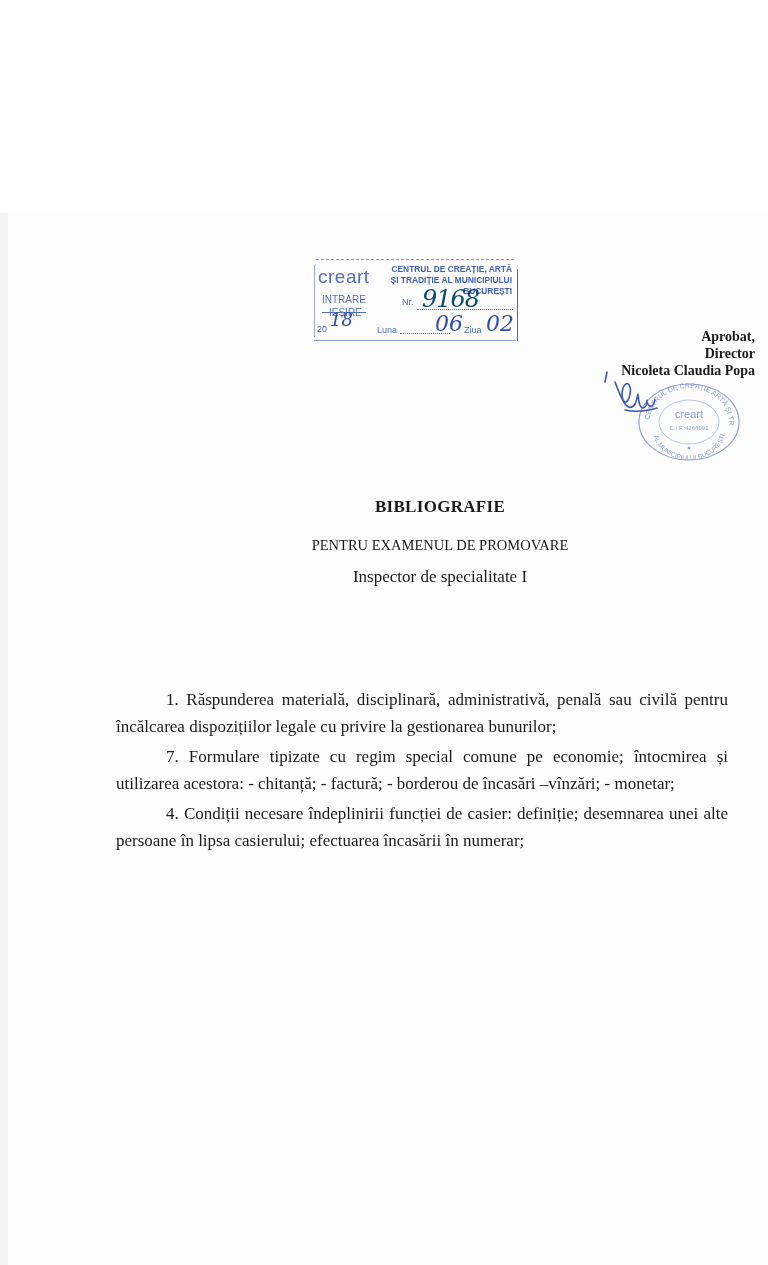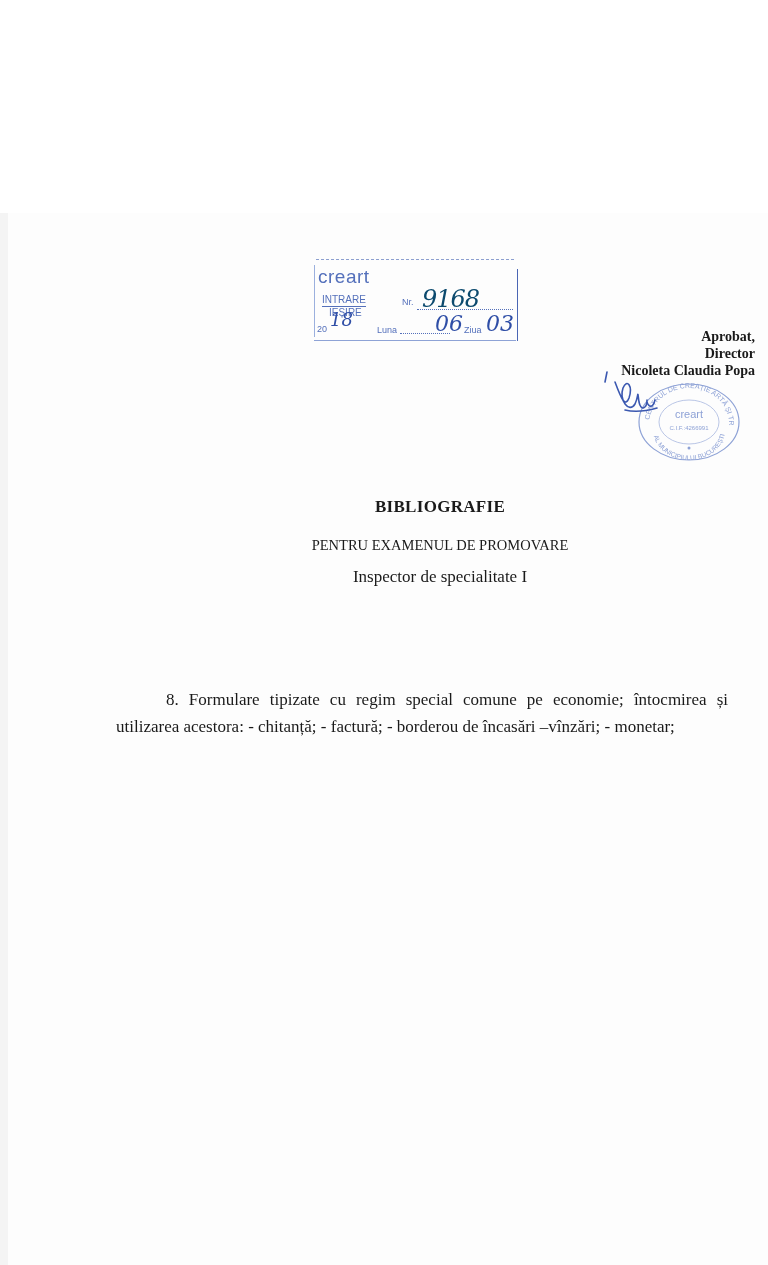--- a/index.html
+++ b/index.html
@@ -62,21 +62,21 @@
       font-size: 8.4px; font-weight: bold;
       line-height: 11px;
       text-align: right;
       width: 130px;
       color: #4361b3;
     }
     .reg-intrare {
       position: absolute; left: 10px; top: 35px;
       font-size: 10px; color: #5470bb;
       border-bottom: 1px solid #5470bb;
-      padding-bottom: 1px;
+      padding-bottom: 7px;
     }
     .reg-iesire {
       position: absolute; left: 17px; top: 48px;
       font-size: 10px; color: #5470bb;
     }
     .reg-nr-label {
       position: absolute; left: 90px; top: 38px;
       font-size: 9px; color: #5470bb;
     }
     .reg-nr-value {
@@ -193,32 +193,37 @@
 
 <div class="page-shade"></div>
 <div class="left-edge"></div>
 
 <div class="reg-stamp">
   <div class="border-top"></div>
   <div class="border-right"></div>
   <div class="border-left"></div>
   <div class="border-bottom"></div>
   <div class="reg-logo">creart</div>
+  <div class="reg-inst">
+    <div>CENTRUL DE CREAȚIE, ARTĂ</div>
+    <div>ȘI TRADIȚIE AL MUNICIPIULUI</div>
+    <div>BUCUREȘTI</div>
+  </div>
   <div class="reg-intrare">INTRARE</div>
   <div class="reg-iesire">IEȘIRE</div>
   <div class="reg-nr-label">Nr.</div>
   <div class="reg-dots1"></div>
   <div class="reg-nr-value">9168</div>
   <div class="reg-year-prefix">20</div>
   <div class="reg-year">18</div>
   <div class="reg-luna-label">Luna</div>
   <div class="reg-luna-dots"></div>
   <div class="reg-luna-value">06</div>
   <div class="reg-ziua-label">Ziua</div>
-  <div class="reg-ziua-value">03</div>
+  <div class="reg-ziua-value">02</div>
 </div>
 
 <div class="approval">
   <div>Aprobat,</div>
   <div>Director</div>
   <div>Nicoleta Claudia Popa</div>
 </div>
 
 <svg class="seal" viewBox="0 0 108 84">
   <defs>
@@ -240,14 +245,16 @@
 
 <svg class="signature" viewBox="0 0 60 60">
   <path d="M 4 4 L 2 14 M 12 14 C 18 30, 22 40, 26 30 C 30 18, 24 10, 20 20 C 16 32, 26 46, 32 36 C 36 28, 34 20, 36 34 C 38 44, 44 40, 44 32 M 44 34 C 46 40, 50 40, 52 32 M 22 42 C 30 44, 40 44, 54 40" fill="none" stroke="#3b58b0" stroke-width="1.6" stroke-linecap="round"></path>
 </svg>
 
 <div class="title">BIBLIOGRAFIE</div>
 <div class="subtitle">PENTRU EXAMENUL DE PROMOVARE</div>
 <div class="position">Inspector de specialitate I</div>
 
 <div class="items">
-  <p class="item">8. Formulare tipizate cu regim special comune pe economie; întocmirea și utilizarea acestora: - chitanță; - factură; - borderou de încasări –vînzări; - monetar;</p>
+  <p class="item">1. Răspunderea materială, disciplinară, administrativă, penală sau civilă pentru încălcarea dispozițiilor legale cu privire la gestionarea bunurilor;</p>
+  <p class="item">7. Formulare tipizate cu regim special comune pe economie; întocmirea și utilizarea acestora: - chitanță; - factură; - borderou de încasări –vînzări; - monetar;</p>
+  <p class="item">4. Condiții necesare îndeplinirii funcției de casier: definiție; desemnarea unei alte persoane în lipsa casierului; efectuarea încasării  în numerar;</p>
 </div>
 
 </body></html>

